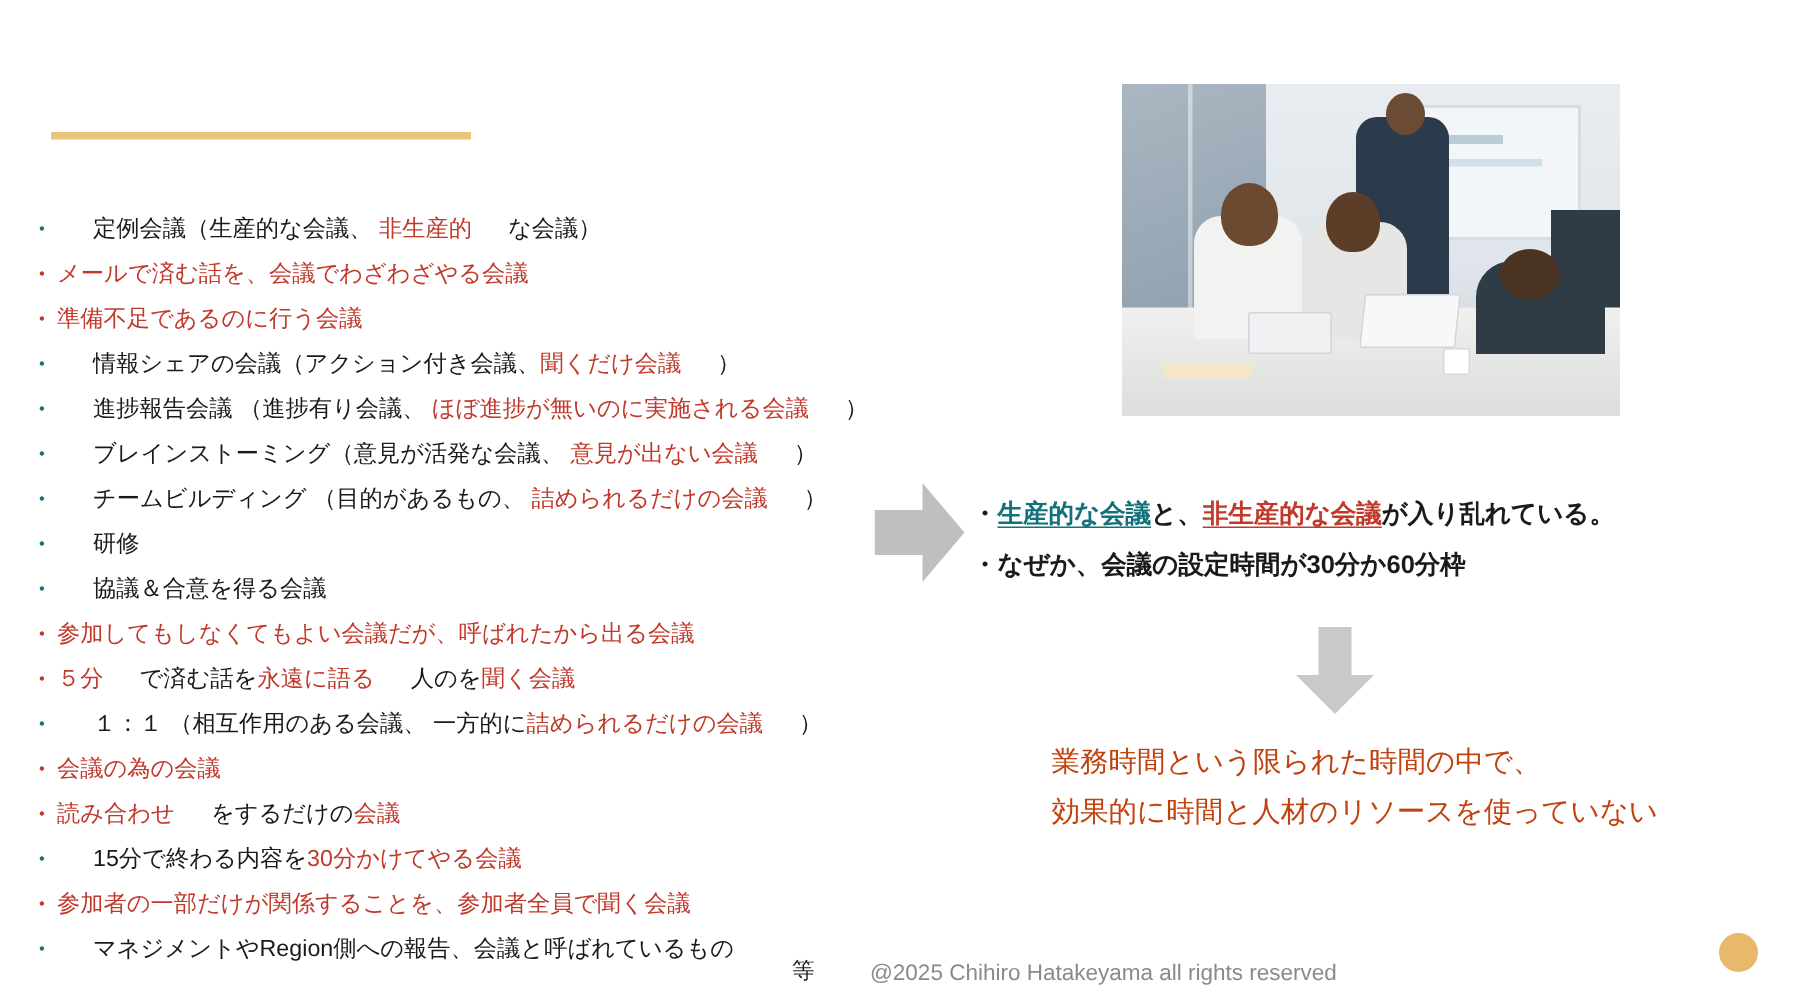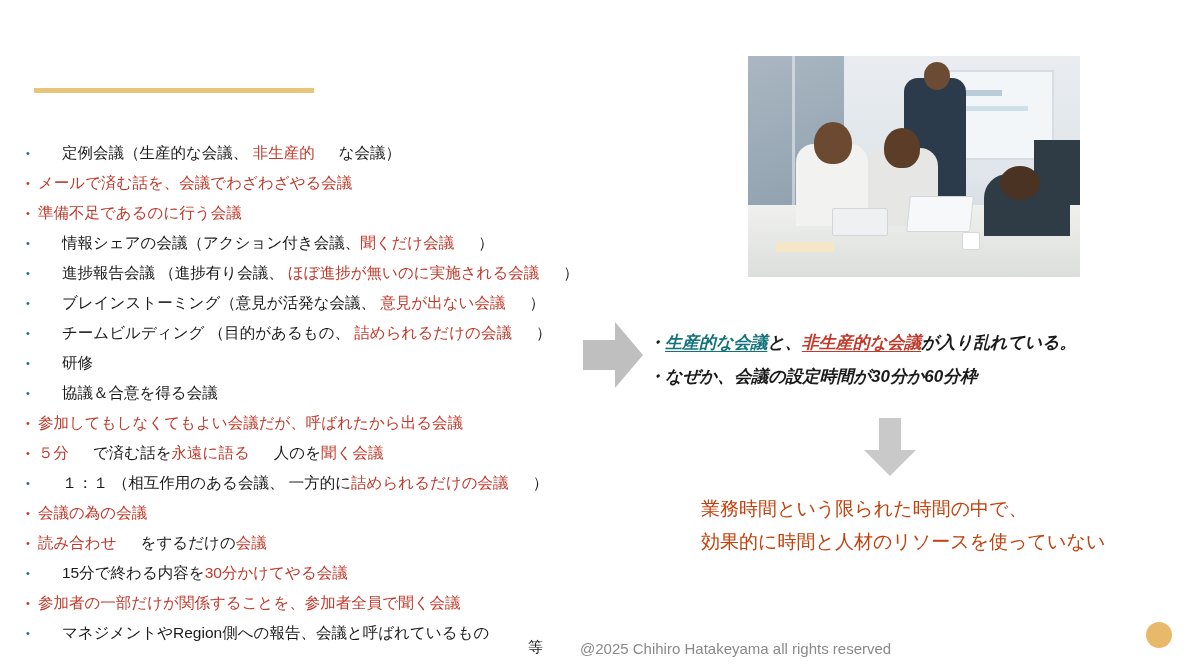--- a/index.html
+++ b/index.html
@@ -176,21 +176,20 @@
     position:absolute; left:214px; top:176px; width:16px; height:16px;
     background:#ffffff; border:1px solid #d6d8da; border-radius:2px;
   }
 
   
   .right-block1 {
     position: absolute;
     left: 648px;
     top: 326px;
     width: 540px;
-    font-style: italic;
   }
   .rb1-line {
     font-size: 17px;
     font-weight: bold;
     color: #1a1a1a;
     line-height: 34px;
     white-space: nowrap;
   }
   .u-teal {
     color: #12717a;

